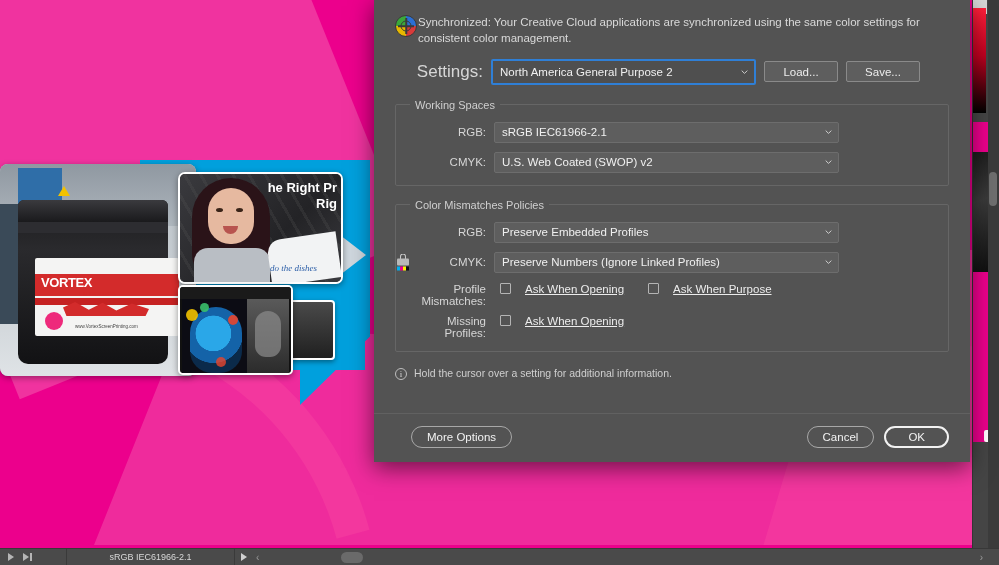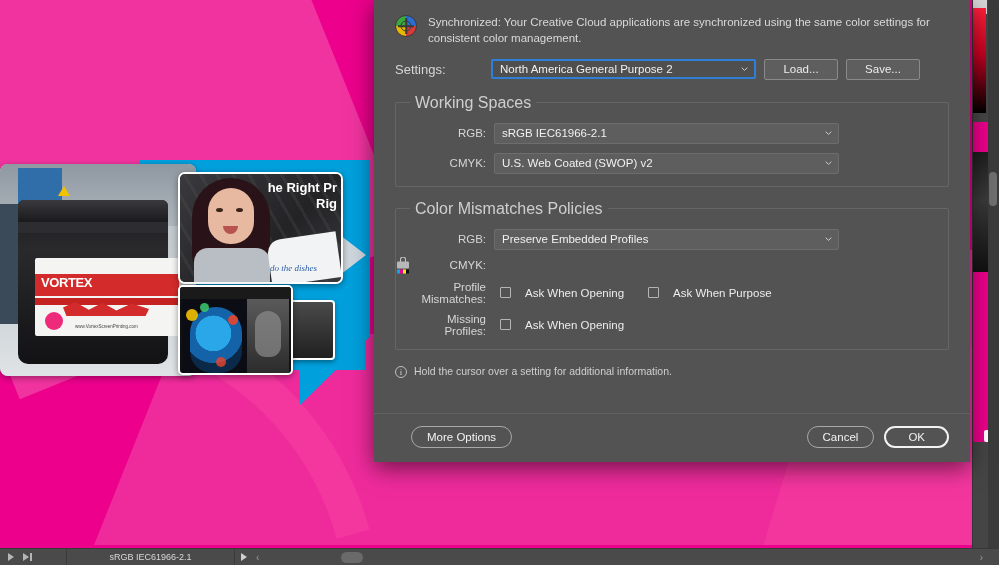--- a/index.html
+++ b/index.html
@@ -202,77 +202,77 @@
     display:flex; flex-direction:column;
   }
   .dlg-titlebar {
     height:21px; background:linear-gradient(#c9c9c9,#bdbdbd);
     display:flex; align-items:center; justify-content:center;
     color:#2a2a2a; font-size:11px;
     border-bottom:1px solid #9a9a9a;
   }
   .dlg-body { flex:1; padding:14px 21px 0 21px; position:relative; }
 
-  .sync-row { display:flex; gap:11px; align-items:flex-start; margin-bottom:12px; }
+  .sync-row { display:flex; gap:1px; align-items:flex-start; margin-bottom:12px; }
   .wheel {
     width:22px; height:22px; border-radius:50%; flex:none; position:relative;
     background:
       conic-gradient(from 180deg, #e8b800 0deg 90deg, #3aa83a 90deg 180deg, #2b6fd4 180deg 270deg, #d93a3a 270deg 360deg);
     border:1.5px solid #3a3a3a; margin-top:1px;
   }
   .wheel::before { content:""; position:absolute; left:50%; top:2px; width:1.5px; height:calc(100% - 4px);
     background:#3a3a3a; transform:translateX(-50%); }
   .wheel::after { content:""; position:absolute; top:50%; left:2px; height:1.5px; width:calc(100% - 4px);
     background:#3a3a3a; transform:translateY(-50%); }
   .wheel-ring { position:absolute; left:50%; top:50%; width:11px; height:11px;
     transform:translate(-50%,-50%); border:1.5px solid #3a3a3a; border-radius:50%; }
   .sync-text { color:#d9d9d9; font-size:11.5px; line-height:1.42; max-width:505px; }
 
   .settings-row { display:flex; align-items:center; gap:8px; margin-bottom:14px; }
-  .lbl-settings { width:88px; color:#d6d6d6; font-size:13px; }
+  .lbl-settings { width:88px; text-align:right; color:#d6d6d6; font-size:17px; }
   .sel {
     background:#5e5e5e; border:1px solid #6d6d6d; border-radius:2px;
     color:#f0f0f0; font-size:11.5px; height:21px; padding:0 20px 0 7px;
     display:flex; align-items:center; position:relative; white-space:nowrap;
   }
   .sel .chev { position:absolute; right:6px; top:50%; transform:translateY(-50%);
     width:7px; height:7px; }
-  .sel-settings { width:265px; border:2px solid #2f7fd6; background:#4f4f4f; height:20px; }
+  .sel-settings { width:265px; border:2px solid #2f7fd6; background:#4f4f4f; height:26px; }
   .btn-lite {
     background:#5e5e5e; border:1px solid #8a8a8a; border-radius:2px;
     color:#ececec; font-size:11.5px; height:21px; width:74px;
     display:flex; align-items:center; justify-content:center;
   }
 
   fieldset.group {
     border:1px solid #666; border-radius:2px; padding:11px 12px 12px 12px;
     margin-bottom:13px;
   }
-  fieldset.group legend { color:#cfcfcf; font-size:16px; padding:0 5px; margin-left:2px; }
+  fieldset.group legend { color:#cfcfcf; font-size:11px; padding:0 5px; margin-left:2px; }
   .row { display:flex; align-items:center; gap:8px; margin-bottom:9px; position:relative; }
   .row:last-child { margin-bottom:0; }
   .lbl { width:78px; text-align:right; color:#d6d6d6; font-size:11.5px; flex:none; }
   .sel-wide { width:345px; }
 
   .lockicon {
     position:absolute; left:-12px; top:50%; transform:translateY(-50%);
     width:14px; height:17px;
   }
   .lock-shackle { position:absolute; left:4px; top:0; width:6px; height:6px;
     border:1.5px solid #c9c9c9; border-bottom:none; border-radius:3px 3px 0 0;}
   .lock-body { position:absolute; left:1px; top:5px; width:12px; height:7px;
     background:#b8b8b8; border-radius:1px;}
   .lock-cmyk { position:absolute; left:1px; bottom:0; width:12px; height:4px; display:flex; }
   .lock-cmyk i { flex:1; height:100%; display:block; }
 
-  .chk-row { display:flex; align-items:center; gap:14px; margin-bottom:8px; }
+  .chk-row { display:flex; gap:14px; margin-bottom:8px; }
   .chk-row:last-child { margin-bottom:0; }
   .chk-lbl { width:78px; text-align:right; color:#d6d6d6; font-size:11.5px; flex:none; }
   .chk { width:11px; height:11px; border:1px solid #b4b4b4; background:#535353; border-radius:1px; flex:none; }
-  .chk-txt { color:#ececec; font-size:11.5px; margin-right:10px; }
+  .chk-txt { color:#ececec; font-size:11.5px; margin-right:10px;text-decoration:underline; }
 
   .info-row { display:flex; align-items:flex-start; gap:7px; margin-top:15px; }
   .info-ico { width:12px; height:12px; border:1px solid #bdbdbd; border-radius:50%;
     color:#d4d4d4; font-size:9px; display:flex; align-items:center; justify-content:center;
     font-family:"Liberation Serif", serif; flex:none; margin-top:1px; }
   .info-txt { color:#cfcfcf; font-size:10.5px; }
 
   .dlg-footer {
     border-top:1px solid #616161; padding:12px 21px 14px 37px;
     display:flex; align-items:center; justify-content:space-between;
@@ -458,20 +458,26 @@
             <div class="lock-shackle"></div>
             <div class="lock-body"></div>
             <div class="lock-cmyk">
               <i style="background:#00aeef"></i>
               <i style="background:#ec008c"></i>
               <i style="background:#fff200"></i>
               <i style="background:#111"></i>
             </div>
           </div>
           <div class="lbl">CMYK:</div>
+          <div class="sel sel-wide">
+            <span>Preserve Numbers (Ignore Linked Profiles)</span>
+            <svg class="chev" viewBox="0 0 10 10">
+              <path d="M1 3 L5 7 L9 3" fill="none" stroke="#dcdcdc" stroke-width="1.3"></path>
+            </svg>
+          </div>
         </div>
 
         <div class="chk-row" style="margin-top:10px">
           <div class="chk-lbl">Profile Mismatches:</div>
           <div class="chk"></div>
           <div class="chk-txt">Ask When Opening</div>
           <div class="chk"></div>
           <div class="chk-txt">Ask When Purpose</div>
         </div>
 

